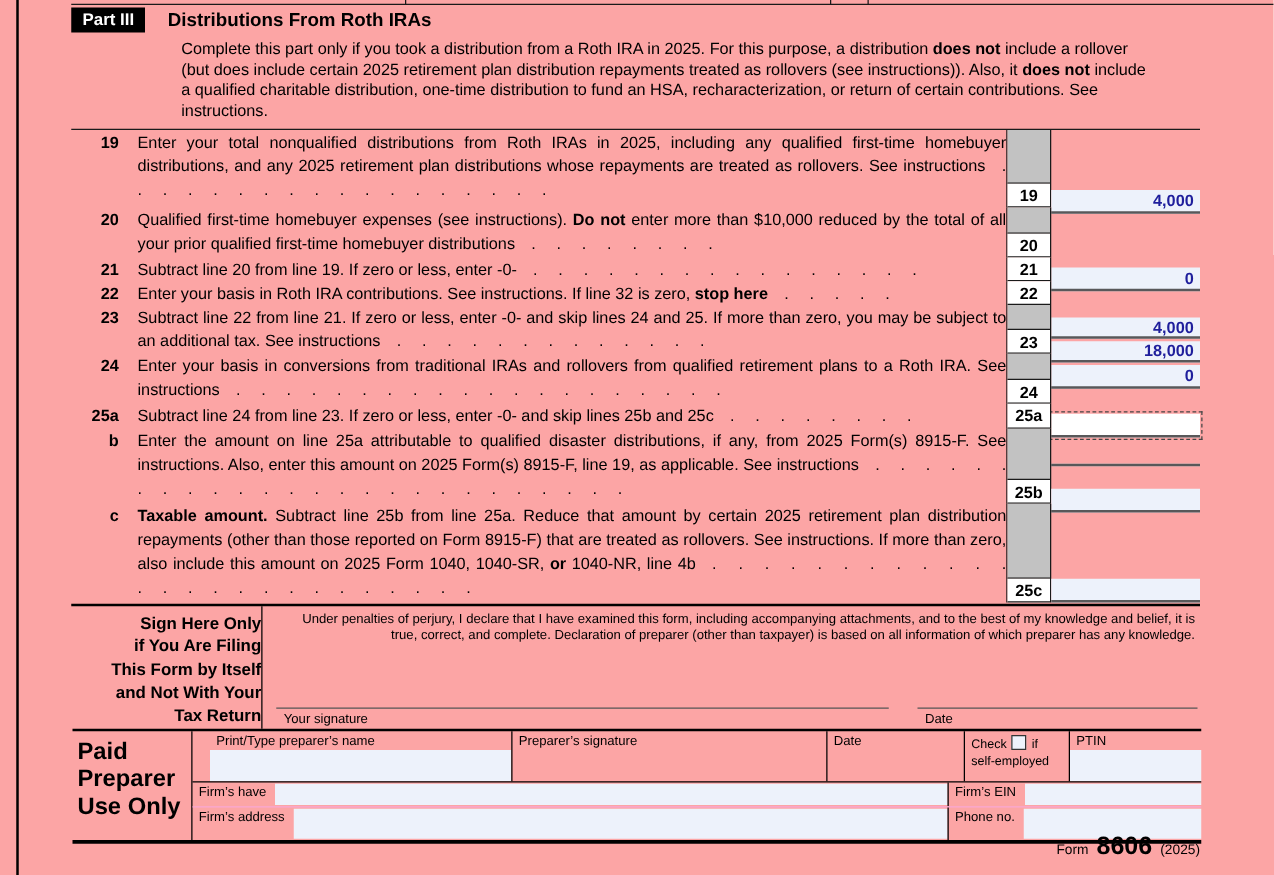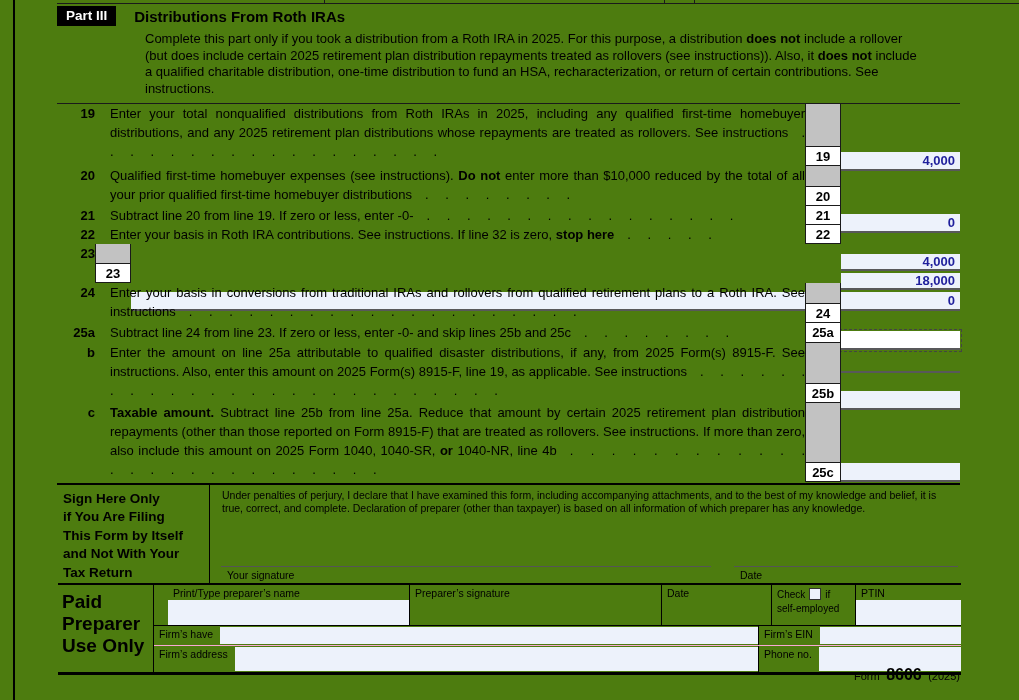--- a/index.html
+++ b/index.html
@@ -1,17 +1,17 @@
 <!DOCTYPE html>
 <html><head>
 <meta charset="utf-8">
 <style>
   * { margin:0; padding:0; box-sizing:border-box; }
   html,body { background:#fff; }
-  .page { position:relative; width:1019px; height:700px; background:#4d7c0f; overflow:hidden;
+  .page { position:relative; width:1019px; height:700px; background:#fca5a5; overflow:hidden;
           font-family:"Liberation Sans","DejaVu Sans",sans-serif; color:#000; }
   .left-edge { position:absolute; left:13px; top:0; width:2px; height:700px; background:#000; }
   .top-rule { position:absolute; left:57px; top:3px; width:962px; height:1px; background:#1a1a1a; }
   .tick { position:absolute; top:0; width:1px; height:4px; background:#1a1a1a; }
 
   
   .part-header { position:absolute; left:57px; top:6px; width:910px; }
   .badge { display:inline-block; background:#000; color:#fff; font-weight:bold; font-size:13.5px;
            padding:2px 9px 3px; vertical-align:middle; }
   .ptitle { display:inline-block; margin-left:18px; font-weight:bold; font-size:15px; vertical-align:middle; }
@@ -35,21 +35,21 @@
   .amtcol { flex:1; display:flex; flex-direction:column;gap:48px; }
   .amtspacer { flex:1; }
   .amtfield { height:19px; flex:none; background:#edf2fb; border-bottom:2px solid #58585a;
               display:flex; align-items:center; justify-content:flex-end; padding-right:5px;
               font-weight:bold; font-size:13px; color:#1f1f9c; }
   .frow.single .amtfield { flex:1; height:auto; }
   .amtfield.focused { background:#fff; outline:1.5px dashed #444; outline-offset:1px; }
 
   
   .sign { position:absolute; left:57px; top:483px; width:903px; height:100px;
-          border-top:2px solid #000; display:flex; }
+          border-top:2px solid #000; display:flex;text-align:right; }
   .sign-left { flex:none; width:153px; border-right:1px solid #000; font-weight:bold;
                font-size:13.5px; line-height:18.4px; padding:5px 0 0 6px; white-space:pre-line; }
   .sign-right { flex:1; position:relative; font-size:10.5px; line-height:12.6px; }
   .perjury { padding:4px 4px 0 12px; }
   .sigline { position:absolute; top:81px; left:11px; width:490px; border-top:1.5px solid #555; }
   .siglabel { position:absolute; top:84px; left:17px; font-size:10.5px; }
   .dateline { position:absolute; top:81px; left:524px; width:224px; border-top:1.5px solid #555; }
   .datelabel { position:absolute; top:84px; left:530px; font-size:10.5px; }
 
   
@@ -72,21 +72,21 @@
   .fill-block { flex:1; background:#edf2fb; margin-top:1px; }
   .checkbox { display:inline-block; width:12px; height:12px; border:1.5px solid #333;
               background:#edf2fb; vertical-align:-2px; margin:0 4px; }
   .cell-firm { flex:none; width:604px; display:flex; align-items:stretch; }
   .cell-right23 { flex:1; border-left:1px solid #000; display:flex; align-items:stretch; }
   .fill-strip { flex:1; background:#edf2fb; margin:1px 0 1px 2px; }
 
   
   .footer { position:absolute; left:57px; top:666px; width:903px; text-align:right; }
   .f-word { font-size:11px;margin-left:32px; }
-  .f-num  { font-size:16px; font-weight:bold; margin:0 2px; }
+  .f-num  { font-size:20px; font-weight:bold; margin:0 2px; }
   .f-year { font-size:11px; }
 </style>
 </head>
 <body>
 
 <div class="page">
   <div class="left-edge"></div>
   <div class="top-rule"></div>
   <div class="tick" style="left:324px"></div>
   <div class="tick" style="left:664px"></div>
@@ -144,20 +144,21 @@
           <div class="numbox">22</div>
         </div>
       <div class="amtcol">
           <div class="amtspacer"></div>
           <div class="amtfield">18,000</div>
         </div>
     </div>
 
     <div class="frow h39">
       <div class="lnum">23</div>
+      <div class="ldesc"><b></b><span>Subtract line 22 from line 21. If zero or less, enter -0- and skip lines 24 and 25. If more than zero, you may be subject to an additional tax. See instructions</span><b></b><span></span><span class="dots">. . . . . . . . . . . . .</span></div>
       <div class="boxcol">
           <div class="grayfill"></div>
           <div class="numbox">23</div>
         </div>
       <div class="amtcol">
           <div class="amtspacer"></div>
           <div class="amtfield">0</div>
         </div>
     </div>
 

